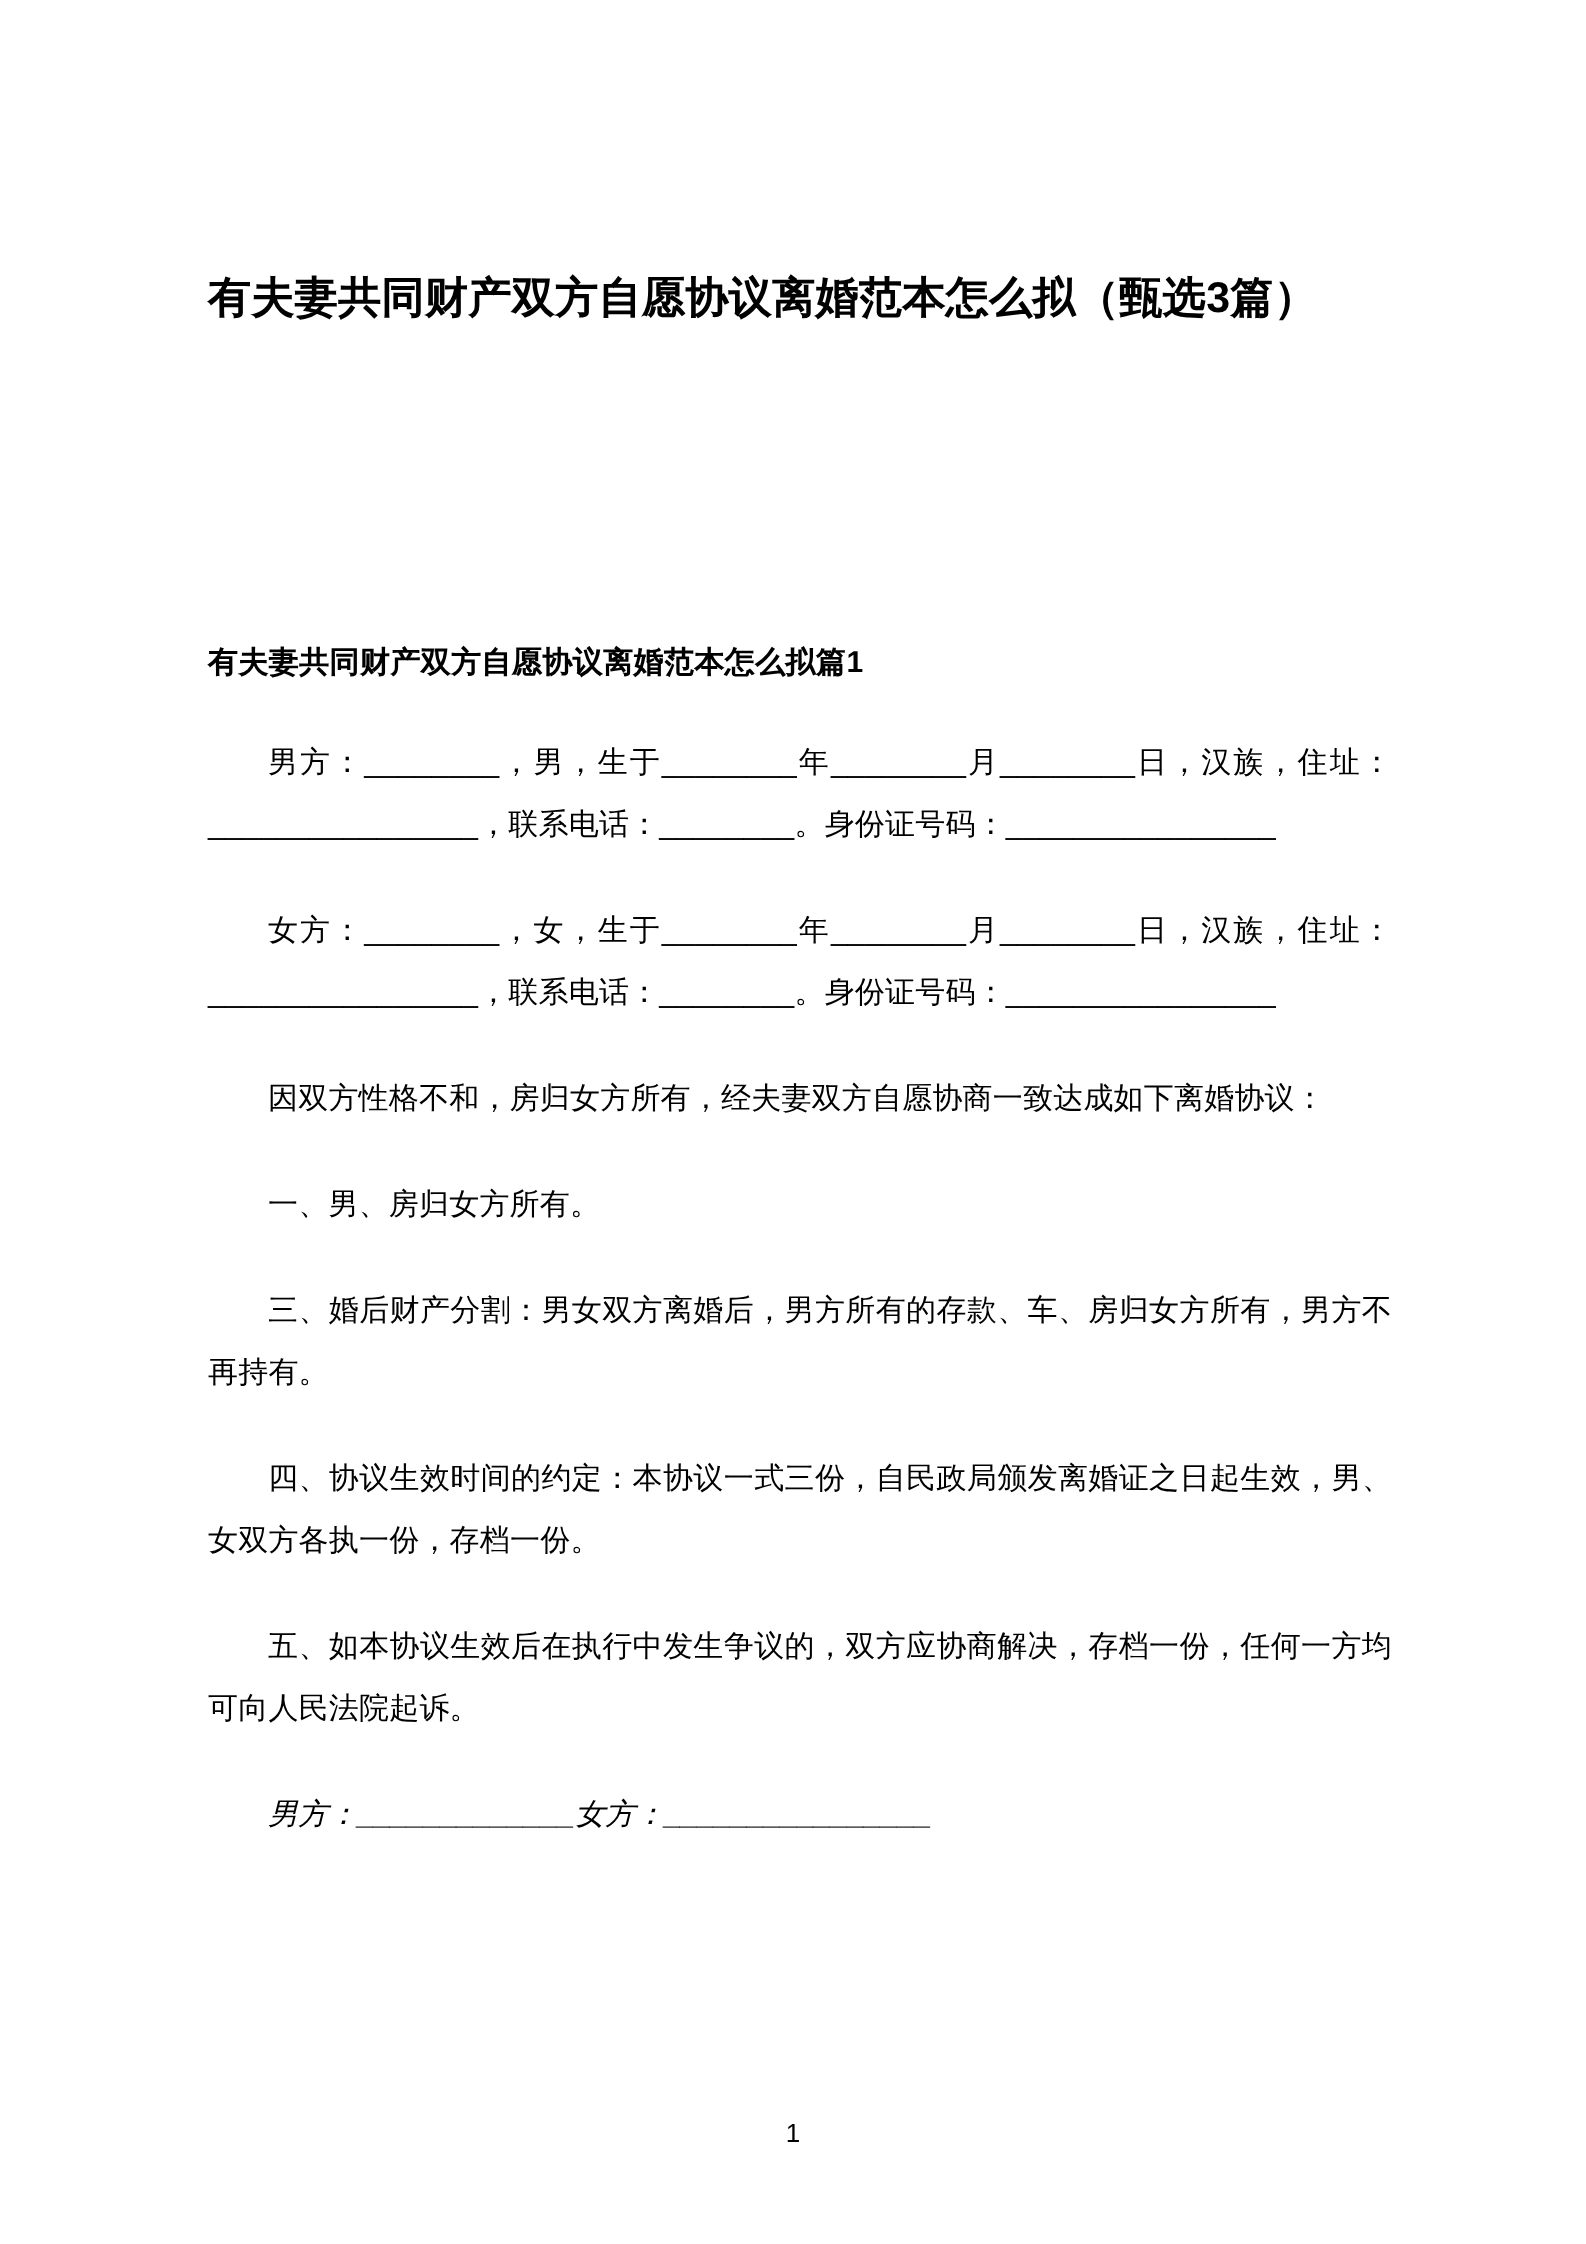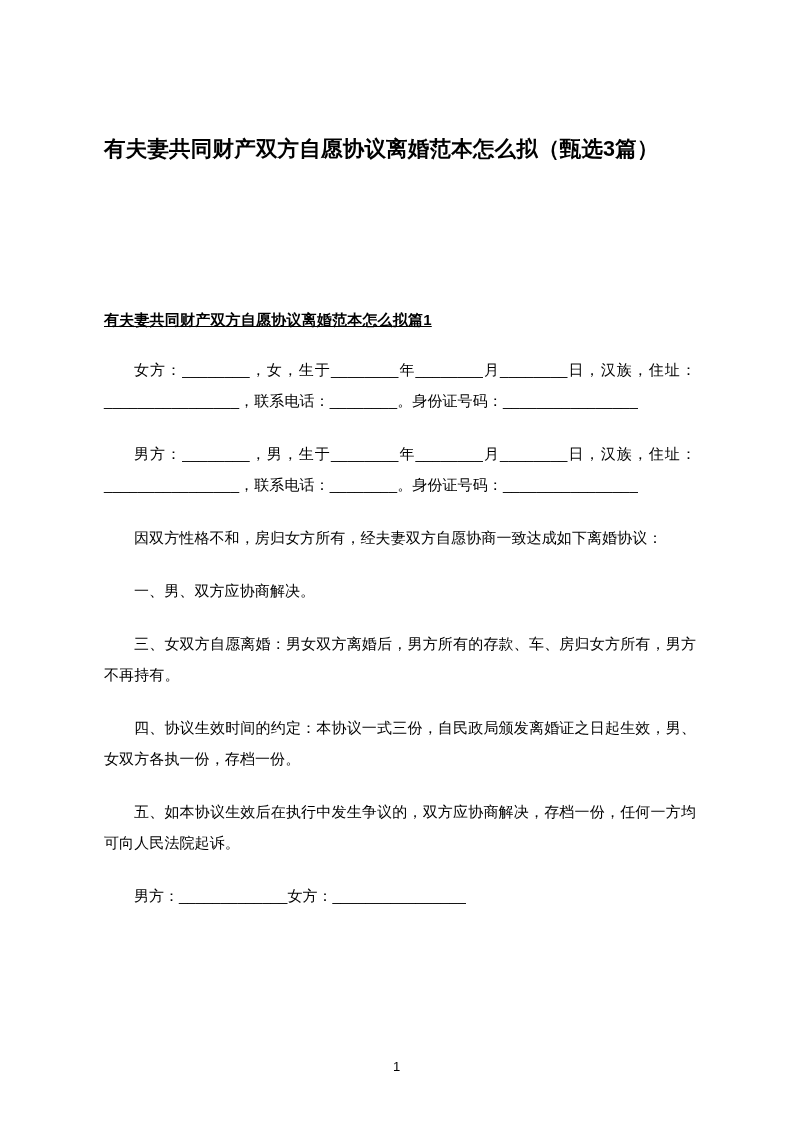--- a/index.html
+++ b/index.html
@@ -36,40 +36,40 @@
   .content {
     position: absolute;
     left: 104px;
     top: 308px;
     width: 592px;
   }
   .section-heading {
     font-size: 15px;
     font-weight: bold;
     line-height: 24px;
-    margin: 0 0 22px 0;
+    margin: 12px 0 22px 0;
     letter-spacing: 0.2px;
-    text-decoration: underline;
   }
   p.para {
     font-size: 15px;
     line-height: 31px;
     margin: 0 0 22px 0;
     text-align: justify;
     text-justify: inter-ideograph;
     letter-spacing: 0.1px;
   }
   p.indent {
     text-indent: 30px;
   }
   p.sign-line {
     font-size: 15px;
     line-height: 31px;
     margin: 0;
     text-indent: 30px;
+    font-style: italic;
   }
   .page-number {
     position: absolute;
     left: 0;
     top: 1058px;
     width: 793px;
     text-align: center;
     font-size: 13px;
     line-height: 18px;
   }
@@ -77,25 +77,25 @@
 </head>
 <body>
 
 <div class="page">
 
   <div class="doc-title">有夫妻共同财产双方自愿协议离婚范本怎么拟（甄选3篇）</div>
 
   <div class="content">
     <div class="section-heading">有夫妻共同财产双方自愿协议离婚范本怎么拟篇1</div>
 
+    <p class="para indent">男方：________，男，生于________年________月________日，汉族，住址：________________，联系电话：________。身份证号码：________________</p>
     <p class="para indent">女方：________，女，生于________年________月________日，汉族，住址：________________，联系电话：________。身份证号码：________________</p>
-    <p class="para indent">男方：________，男，生于________年________月________日，汉族，住址：________________，联系电话：________。身份证号码：________________</p>
     <p class="para indent">因双方性格不和，房归女方所有，经夫妻双方自愿协商一致达成如下离婚协议：</p>
-    <p class="para indent">一、男、双方应协商解决。</p>
-    <p class="para indent">三、女双方自愿离婚：男女双方离婚后，男方所有的存款、车、房归女方所有，男方不再持有。</p>
+    <p class="para indent">一、男、房归女方所有。</p>
+    <p class="para indent">三、婚后财产分割：男女双方离婚后，男方所有的存款、车、房归女方所有，男方不再持有。</p>
     <p class="para indent">四、协议生效时间的约定：本协议一式三份，自民政局颁发离婚证之日起生效，男、女双方各执一份，存档一份。</p>
     <p class="para indent">五、如本协议生效后在执行中发生争议的，双方应协商解决，存档一份，任何一方均可向人民法院起诉。</p>
 
     <p class="sign-line">男方：_____________女方：________________</p>
   </div>
 
   <div class="page-number">1</div>
 </div>
 
 </body></html>

